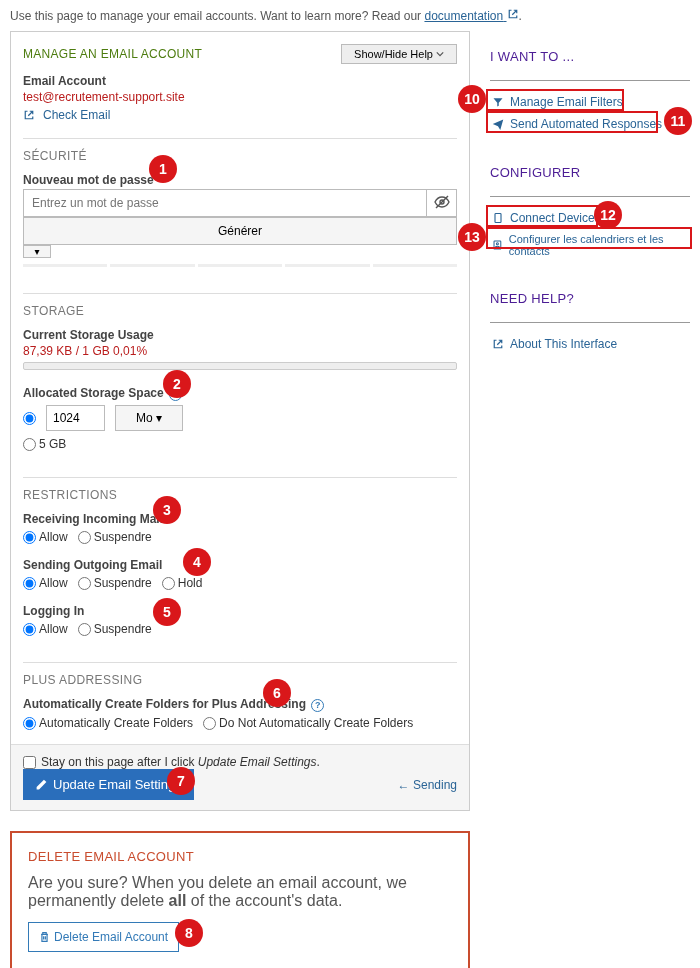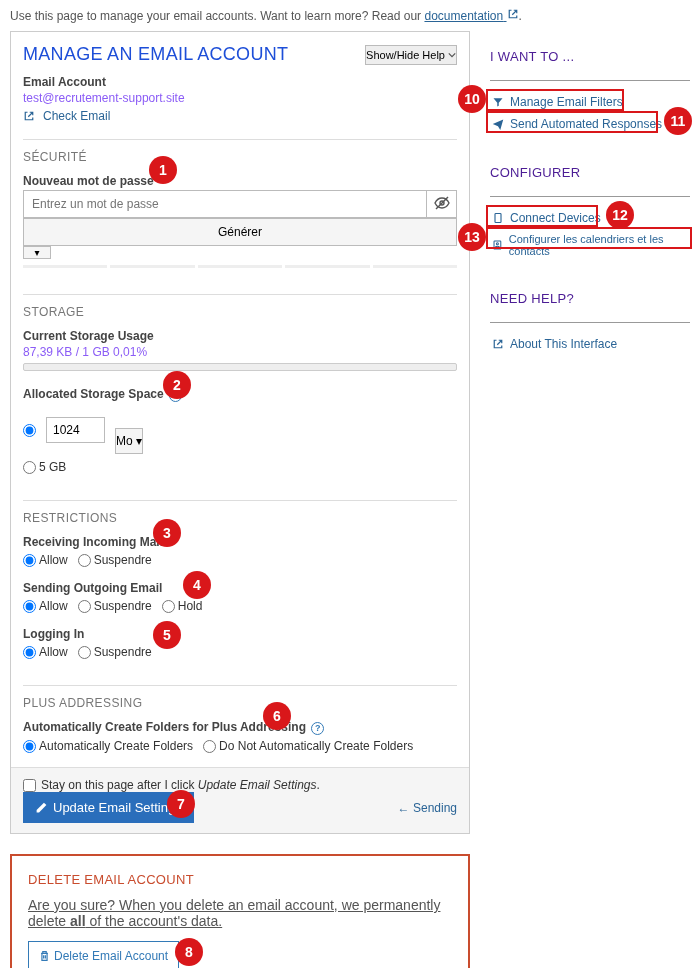--- a/index.html
+++ b/index.html
@@ -4,51 +4,51 @@
 <style>
 * { box-sizing: border-box; margin: 0; padding: 0; }
 body { font-family: -apple-system, BlinkMacSystemFont, "Segoe UI", Arial, sans-serif; font-size: 13px; color: #333; background: #fff; width: 700px; }
 .top-msg { padding: 8px 10px; color: #555; font-size: 12px; }
 .top-msg a { color: #2a6496; }
 .layout { display: flex; padding: 0 10px 20px; gap: 20px; }
 .left { flex: 1; min-width: 0; }
 .right { width: 200px; flex-shrink: 0; }
 .panel { border: 1px solid #ccc; margin-bottom: 20px; }
 .panel-head { display: flex; justify-content: space-between; align-items: center; padding: 12px 12px 10px; }
-.panel-title { font-size: 18px; color: #1d4ed8; letter-spacing: 0.3px; }
-.show-hide { font-size: 11px; padding: 3px 0; border: 1px solid #bbb; background: #eee; cursor: pointer; position: relative; }
+.panel-title { font-size: 12px; color: #4d7c0f; letter-spacing: 0.3px; }
+.show-hide { font-size: 11px; padding: 3px 12px; border: 1px solid #bbb; background: #eee; cursor: pointer; position: relative; }
 .inner { padding: 0 12px 14px; }
 .block { margin-bottom: 8px; }
 .label { font-weight: 600; font-size: 12px; color: #444; margin-bottom: 2px; }
-.sub { font-size: 12px; color: #8b5cf6; }
+.sub { font-size: 12px; color: #b91c1c; }
 a.link { color: #2a6496; text-decoration: none; font-size: 12px; display: inline-flex; align-items: center; gap: 8px; }
 hr.sep { border: none; border-top: 1px solid #ddd; margin: 14px 0 10px; }
 .section-title { font-size: 12px; color: #777; letter-spacing: 0.4px; margin-bottom: 10px; }
 .pw-row { display: flex; gap: 0; flex-direction: column; }
 .pw-input-wrap { flex: 1; display: flex; border: 1px solid #bbb; }
 .pw-input { flex: 1; border: none; padding: 6px 8px; font-size: 12px; outline: none; }
 .pw-eye { width: 30px; border: none; border-left: 1px solid #bbb; background: #fff; cursor: pointer; }
 .gen-btn { border: 1px solid #bbb; background: #f5f5f5; padding: 6px 10px; font-size: 12px; cursor: pointer; }
 .gen-drop { border: 1px solid #bbb; background: #f5f5f5; width: 28px; cursor: pointer; font-size: 10px; }
 .strength-bars { display: flex; gap: 3px; margin-top: 6px; }
 .strength-bars span { flex: 1; height: 3px; background: #eee; }
 .progress { height: 8px; background: #eee; border: 1px solid #ccc; border-radius: 2px; margin-top: 4px; }
 .radio-row { display: flex; gap: 10px; align-items: center; margin-top: 4px; flex-wrap: wrap; }
 .radio-item { display: flex; align-items: center; gap: 3px; font-size: 12px; }
 .num-input { width: 59px; padding: 5px 6px; border: 1px solid #bbb; font-size: 12px; }
-.unit-btn { padding: 5px 0; border: 1px solid #bbb; background: #f5f5f5; font-size: 12px; cursor: pointer; margin-top: 22px; }
+.unit-btn { padding: 5px 20px; border: 1px solid #bbb; background: #f5f5f5; font-size: 12px; cursor: pointer; }
 .help-icon { display: inline-block; width: 13px; height: 13px; border: 1px solid #337ab7; color: #337ab7; border-radius: 50%; font-size: 9px; text-align: center; line-height: 11px; margin-left: 2px; }
 .footer-bar { padding: 10px 12px; background: #f5f5f5; border-top: 1px solid #ddd; }
 .stay-row { font-size: 12px; display: flex; align-items: center; gap: 5px; }
 .actions-row { display: flex; justify-content: space-between; align-items: center; }
 .btn-primary { background: #2a6ebb; color: #fff; border: none; padding: 8px 12px; font-size: 13px; cursor: pointer; display: inline-flex; align-items: center; gap: 5px; position: relative; }
 .back-link { color: #2a6496; font-size: 12px; text-decoration: none; }
 .delete-panel { border: 2px solid #c94c2e; padding: 16px; }
 .delete-title { color: #c94c2e; font-size: 13px; letter-spacing: 0.3px; margin-bottom: 10px; }
-.delete-msg { font-size: 14px; color: #555; margin-bottom: 12px; text-decoration: underline; }
+.delete-msg { font-size: 16px; color: #555; margin-bottom: 12px; }
 .btn-danger-outline { border: 1px solid #337ab7; background: #fff; color: #337ab7; padding: 7px 10px; font-size: 12px; cursor: pointer; display: inline-flex; align-items: center; gap: 4px; position: relative; }
 .side-head { font-size: 13px; color: #4c1d95; letter-spacing: 0.3px; padding-bottom: 6px; margin-bottom: 10px; }
 .side-hr { border: none; border-top: 1px solid #999; margin-bottom: 10px; }
 .side-link { display: flex; align-items: center; gap: 6px; color: #2a6496; font-size: 12px; padding: 4px 2px; text-decoration: none; position: relative; }
 .right-group { margin-bottom: 30px; margin-top: 18px; }
 .callout { position: absolute; width: 28px; height: 28px; border-radius: 50%; background: #d9171a; color: #fff; font-weight: 700; font-size: 14px; display: flex; align-items: center; justify-content: center; z-index: 50; pointer-events: none; }
 .callout-box { position: absolute; border: 2px solid #d9171a; z-index: 40; pointer-events: none; }
 .right-wrap { position: relative; }
 .icon-sm { width: 12px; height: 12px; display: inline-block; }
 .rel { position: relative; }
@@ -255,21 +255,21 @@
     <div class="right-group">
       <div class="side-head">CONFIGURER</div>
       <hr class="side-hr">
       <a href="#" class="side-link">
         <div class="callout-box" style="top:-2px; left:-4px; width:112px; height:22px;"></div>
         <svg class="icon-sm" viewBox="0 0 16 16" fill="none" stroke="#2a6496" stroke-width="1.5">
             <rect x="4" y="2" width="8" height="12" rx="1"></rect>
             <path d="M8 12h.01"></path>
           </svg>
         <span>Connect Devices</span>
-        <span class="callout" style="top:-6px; left:116px;text-align:right;">12</span>
+        <span class="callout" style="top:-6px; left:104px;text-align:right;">12</span>
       </a>
       <a href="#" class="side-link">
         <div class="callout-box" style="top:-2px; left:-4px; width:206px; height:22px;"></div>
         <span class="callout" style="top:-6px; left:-32px;">13</span>
         <svg class="icon-sm" viewBox="0 0 16 16" fill="none" stroke="#2a6496" stroke-width="1.5">
             <rect x="3" y="2" width="10" height="12" rx="1"></rect>
             <circle cx="8" cy="6" r="1.5"></circle>
             <path d="M5 11c.7-1.5 5.3-1.5 6 0"></path>
           </svg>
         <span style="font-size:11px;">Configurer les calendriers et les contacts</span>

